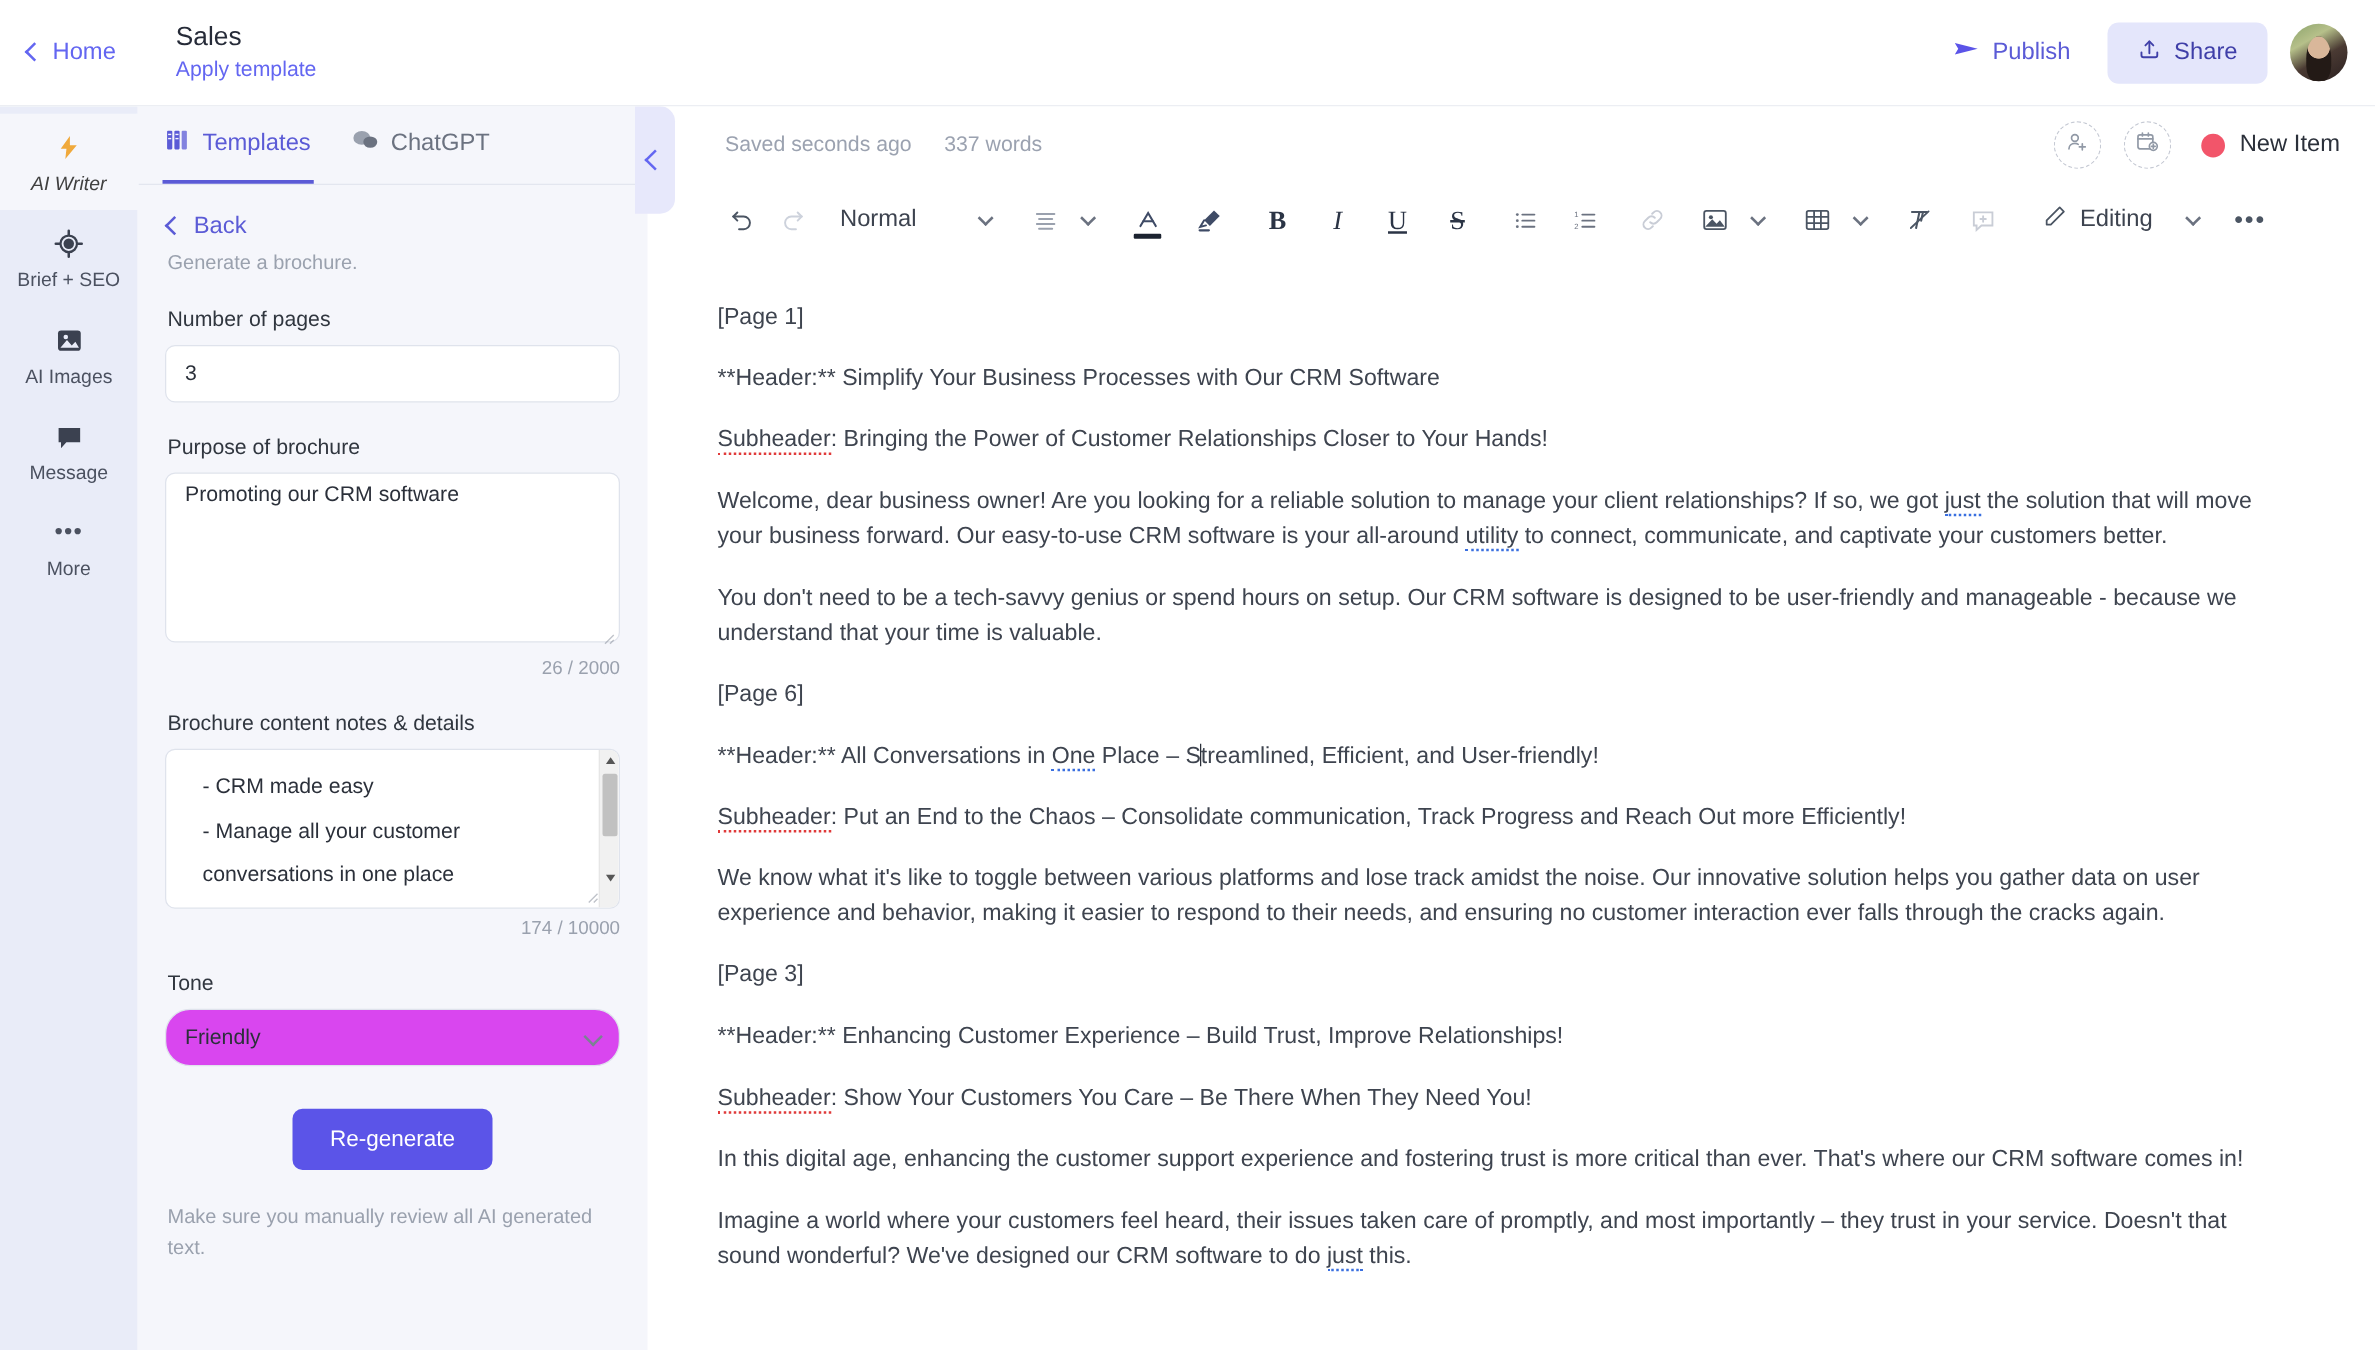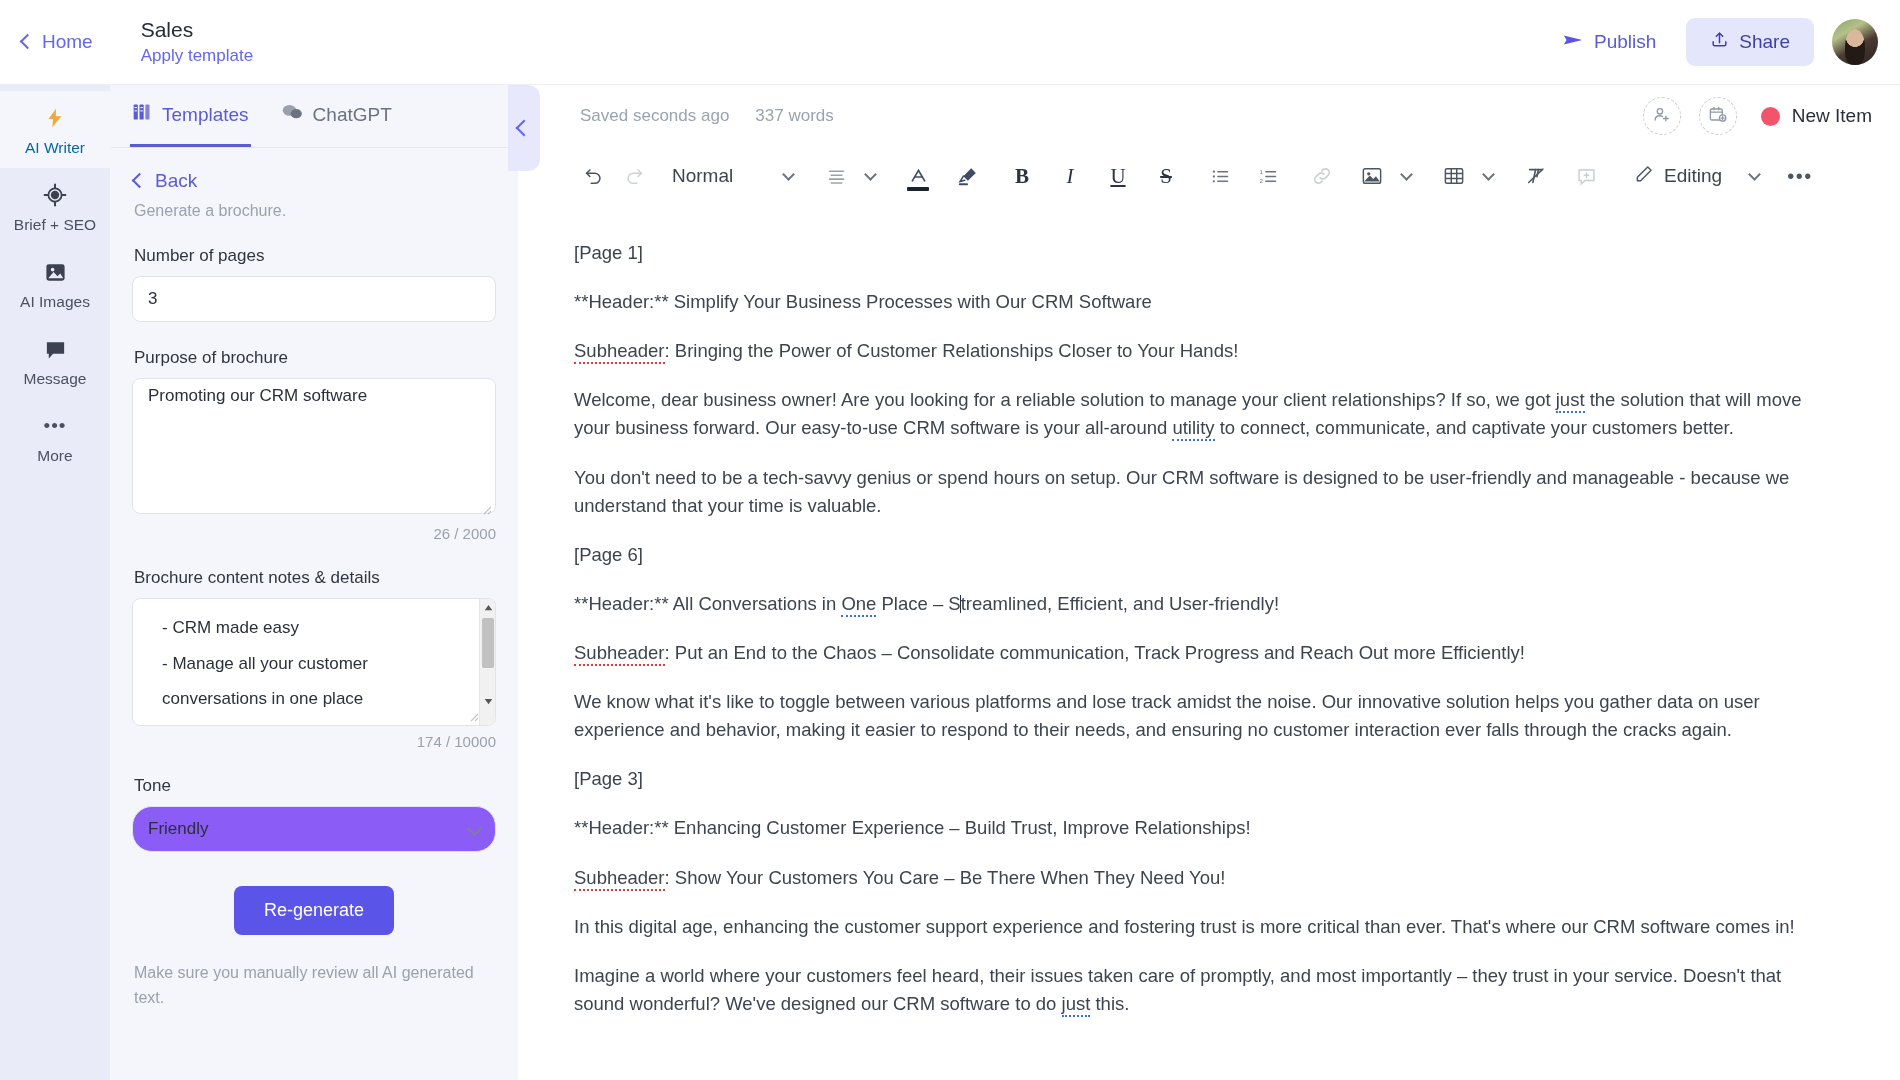--- a/index.html
+++ b/index.html
@@ -68,21 +68,21 @@
   .rail-item {
     width: 110px; padding: 14px 4px 12px; text-align: center;
     cursor: pointer; user-select: none; position: relative;
   }
   .rail-item.active { background: #f5f6fb; }
   .rail-item.active::after{
     content:""; position:absolute; right:-1px; top:0; bottom:0; width:2px; background:#f5f6fb;
   }
   .rail-icon { height: 26px; display:flex; align-items:center; justify-content:center; margin-bottom: 8px; }
   .rail-label { font-size: 15.5px; color: #4b5160; line-height: 1.1; }
-  .rail-item.active .rail-label { color: #0369a1; }
+  .rail-item.active .rail-label { color: #404040; font-style: italic; }
   .dots-icon { letter-spacing: 1px; font-size: 19px; color:#4b5160; line-height: 10px;}
 
   
   #panel {
     position: absolute; top: 85px; left: 110px; width: 408px; height: 995px;
     background: #f5f6fb; z-index: 18;
   }
   .panel-tabs {
     height: 63px; display: flex; align-items: center; gap: 28px;
     padding-left: 20px; border-bottom: 1px solid #e3e6ef; background:#f5f6fb;
@@ -132,21 +132,21 @@
     position: absolute; right: 0; top: 0; width: 16px; height: 100%;
     background: #f1f1f1; border-left: 1px solid #e6e6e6; cursor: pointer;
   }
   .sb-arrow { position:absolute; left:0; width:16px; height:16px; display:flex; align-items:center; justify-content:center; }
   .sb-arrow.up { top: 0; } .sb-arrow.down { bottom: 16px; }
   .sb-thumb { position:absolute; left:2px; top:19px; width:12px; height:50px; background:#c1c1c1; border-radius:2px; }
 
   .select-wrap { position: relative; width: 364px; }
   .select-box {
     width: 364px; height: 46px; border: 1px solid #dfe3ec; border-radius: 20px;
-    background: #8b5cf6; font-size: 17px; color: #2b303a;
+    background: #d946ef; font-size: 17px; color: #2b303a;
     display: flex; align-items: center; padding: 0 15px; cursor: pointer; user-select: none;
   }
   .chev-down-gray {
     position: absolute; right: 16px; top: 17px; width: 11px; height: 11px;
     border-right: 2px solid #7b8292; border-bottom: 2px solid #7b8292;
     transform: rotate(45deg); pointer-events: none;
   }
   .regen-wrap { text-align: center; margin-top: 34px; }
   .regen-btn {
     display: inline-block; background: #5b54e8; color: #fff; font-size: 18px;

